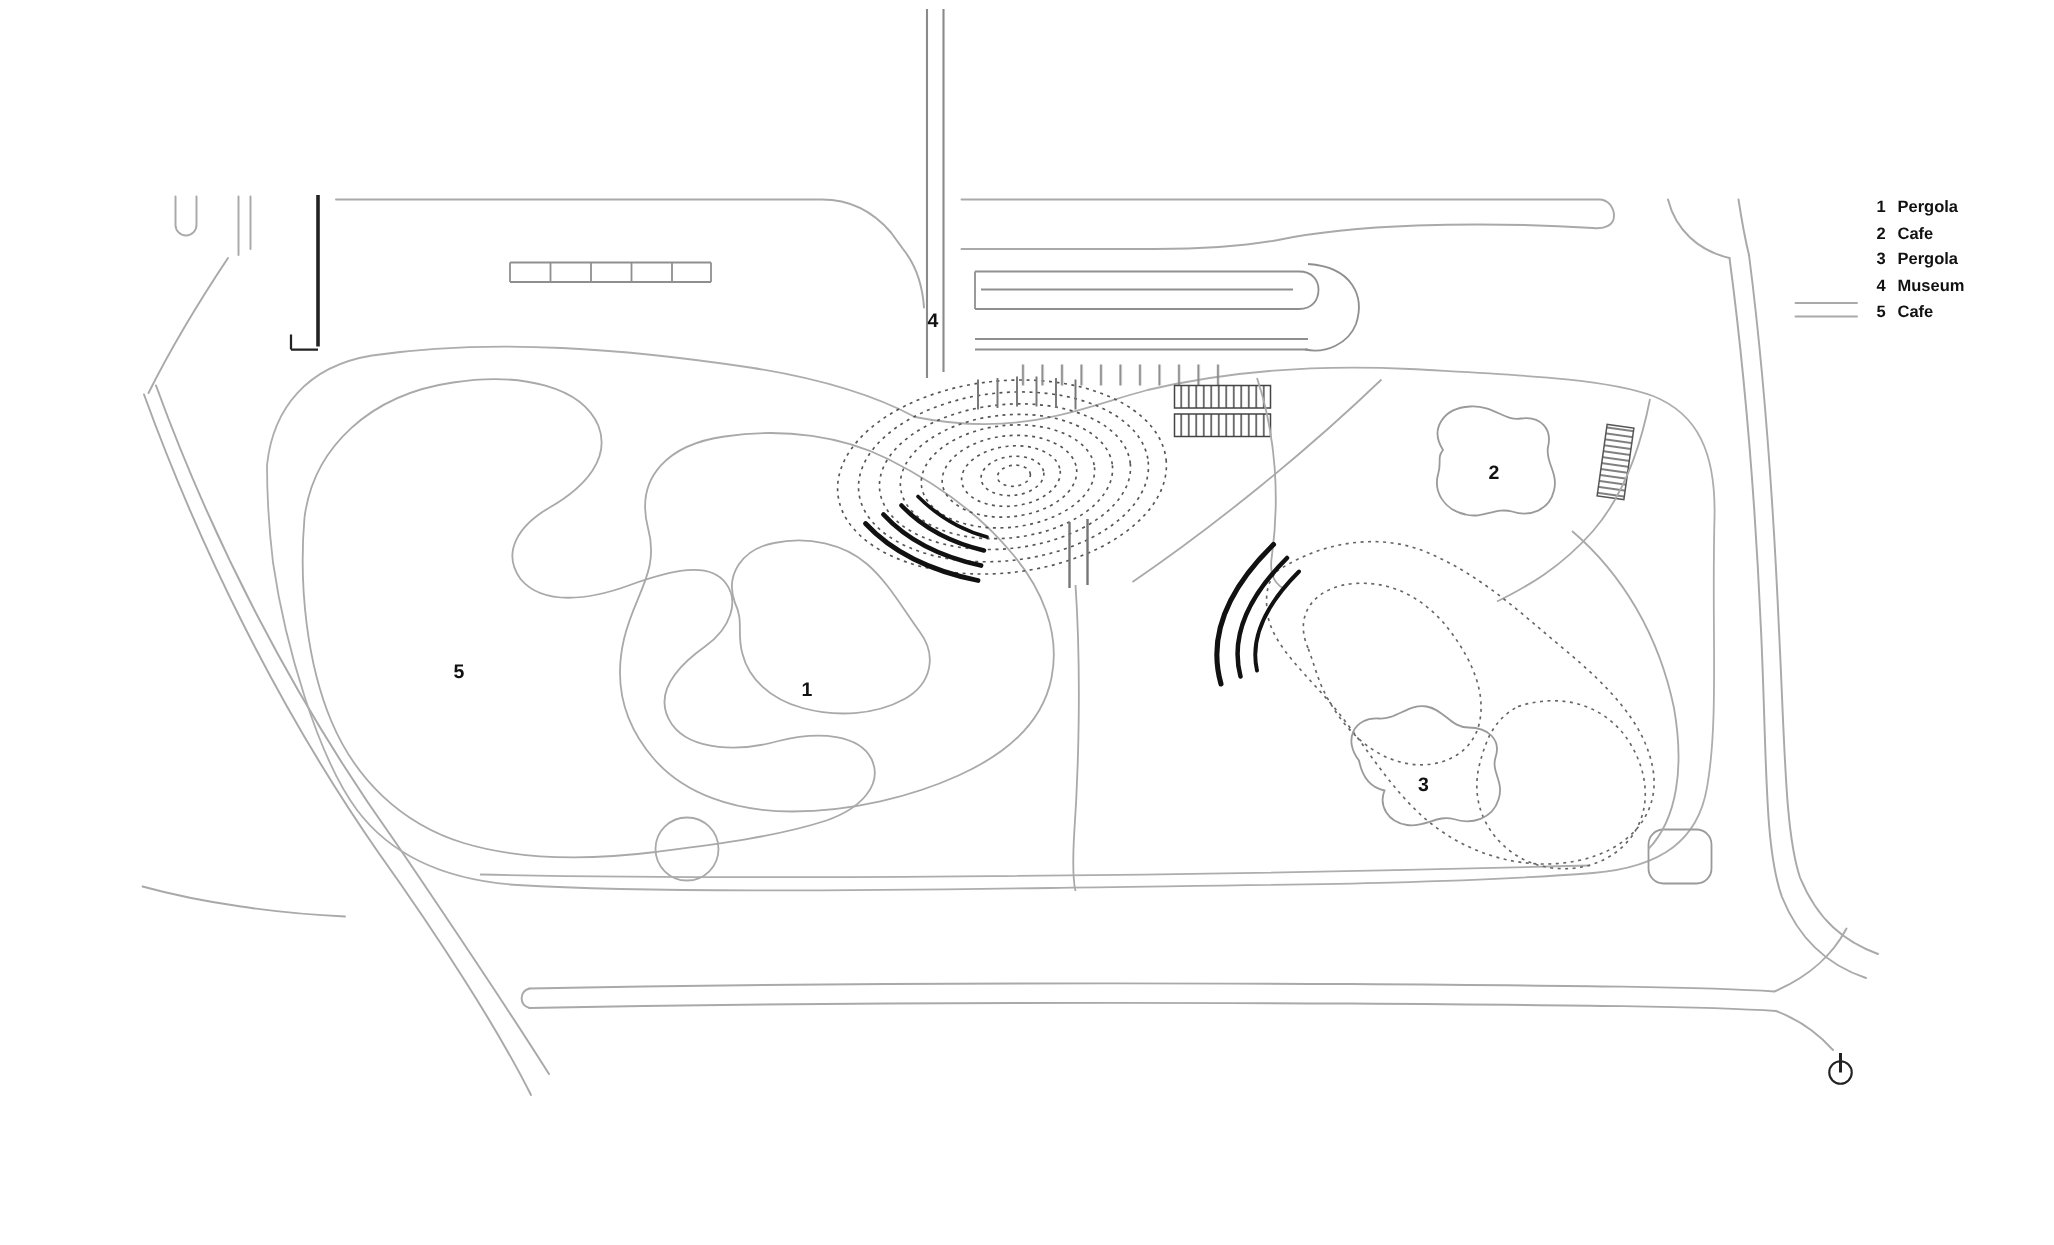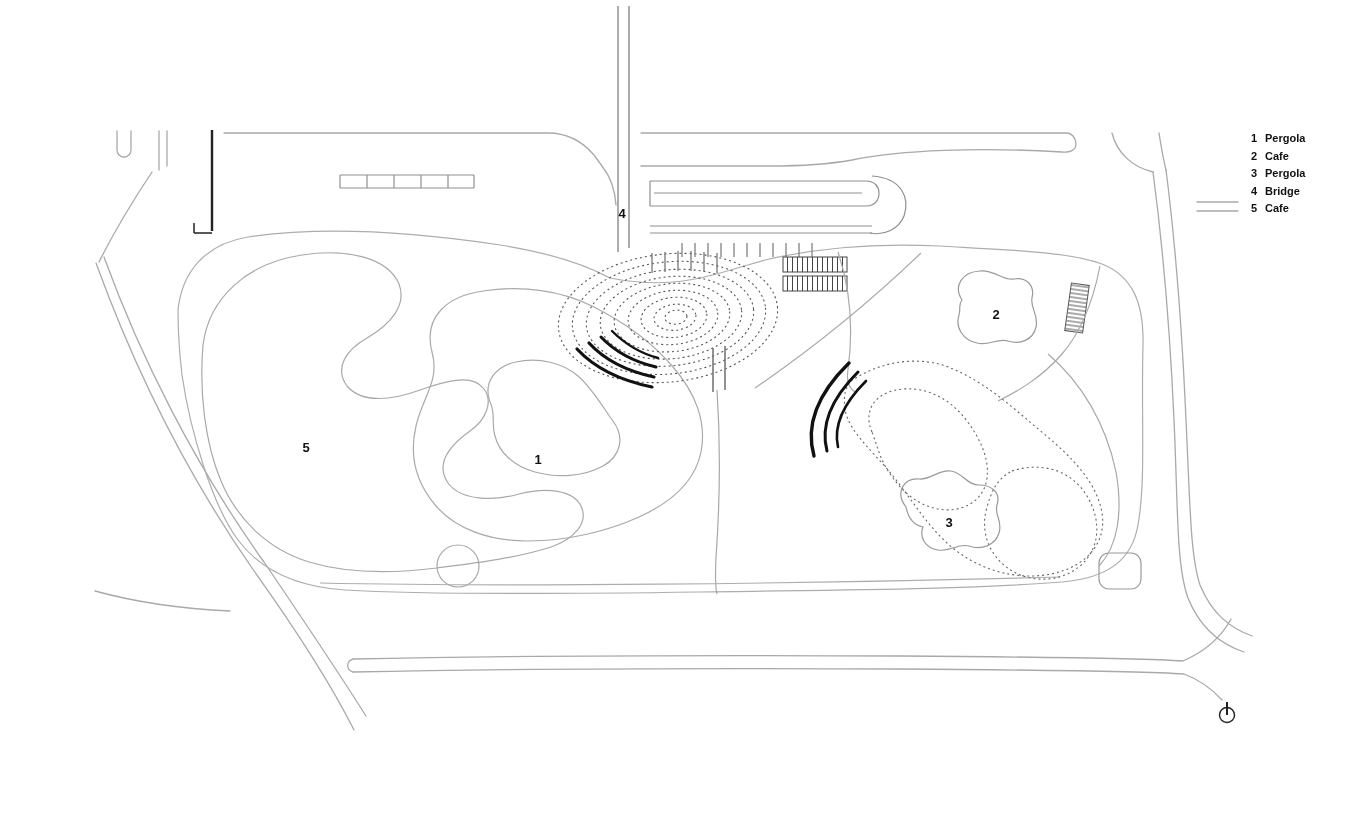--- a/index.html
+++ b/index.html
@@ -158,21 +158,21 @@
     <div class="legend-row">
       <span class="legend-num">2</span>
       <span class="legend-label">Cafe</span>
     </div>
     <div class="legend-row">
       <span class="legend-num">3</span>
       <span class="legend-label">Pergola</span>
     </div>
     <div class="legend-row">
       <span class="legend-num">4</span>
-      <span class="legend-label">Bridge</span>
+      <span class="legend-label">Museum</span>
     </div>
     <div class="legend-row">
       <span class="legend-num">5</span>
       <span class="legend-label">Cafe</span>
     </div>
   </div>
 
 </div>
 
 </body></html>

